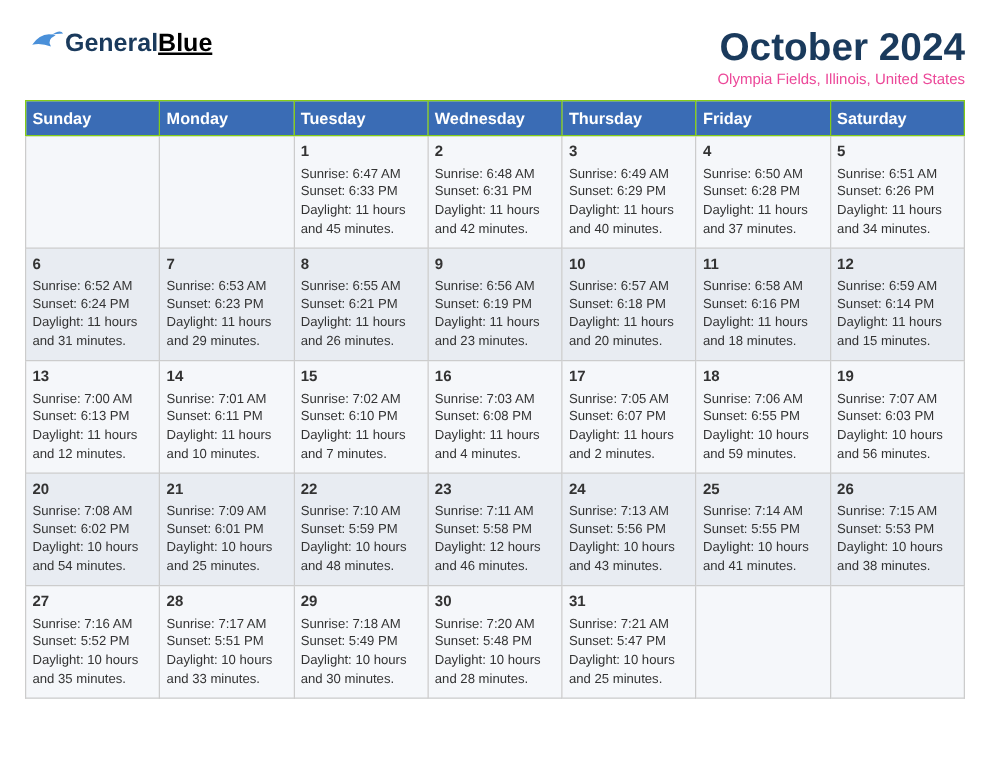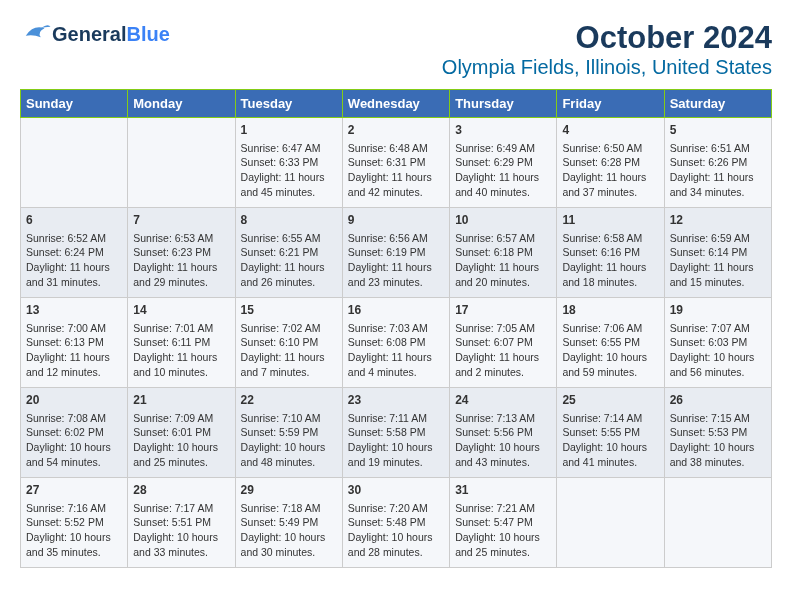--- a/index.html
+++ b/index.html
@@ -20,38 +20,39 @@
       display: flex;
       align-items: center;
     }
     .logo-text {
       font-size: 20px;
       font-weight: bold;
       color: #1a3a5c;
       line-height: 1.1;
     }
     .logo-text span {
-      color: #3b82f6;
+      color: #000000;
+      text-decoration: underline;
     }
     .logo-bird {
       width: 30px;
       height: 24px;
       margin-left: 2px;
     }
     .title-block {
       text-align: right;
     }
     .month-title {
       font-size: 31px;
       color: #1a3a5c;
       font-weight: bold;
     }
     .location {
-      font-size: 20px;
-      color: #0369a1;
+      font-size: 12px;
+      color: #ec4899;
     }
     table {
       width: 100%;
       border-collapse: collapse;
       font-size: 11px;
     }
     thead tr th {
       background-color: #3a6cb5;
       color: #fff;
       text-align: left;
@@ -264,21 +265,21 @@
         <td>
           <span class="day-num">22</span>
           <div class="day-info">Sunrise: 7:10 AM</div>
           <div class="day-info">Sunset: 5:59 PM</div>
           <div class="day-info">Daylight: 10 hours and 48 minutes.</div>
         </td>
         <td>
           <span class="day-num">23</span>
           <div class="day-info">Sunrise: 7:11 AM</div>
           <div class="day-info">Sunset: 5:58 PM</div>
-          <div class="day-info">Daylight: 10 hours and 19 minutes.</div>
+          <div class="day-info">Daylight: 12 hours and 46 minutes.</div>
         </td>
         <td>
           <span class="day-num">24</span>
           <div class="day-info">Sunrise: 7:13 AM</div>
           <div class="day-info">Sunset: 5:56 PM</div>
           <div class="day-info">Daylight: 10 hours and 43 minutes.</div>
         </td>
         <td>
           <span class="day-num">25</span>
           <div class="day-info">Sunrise: 7:14 AM</div>

